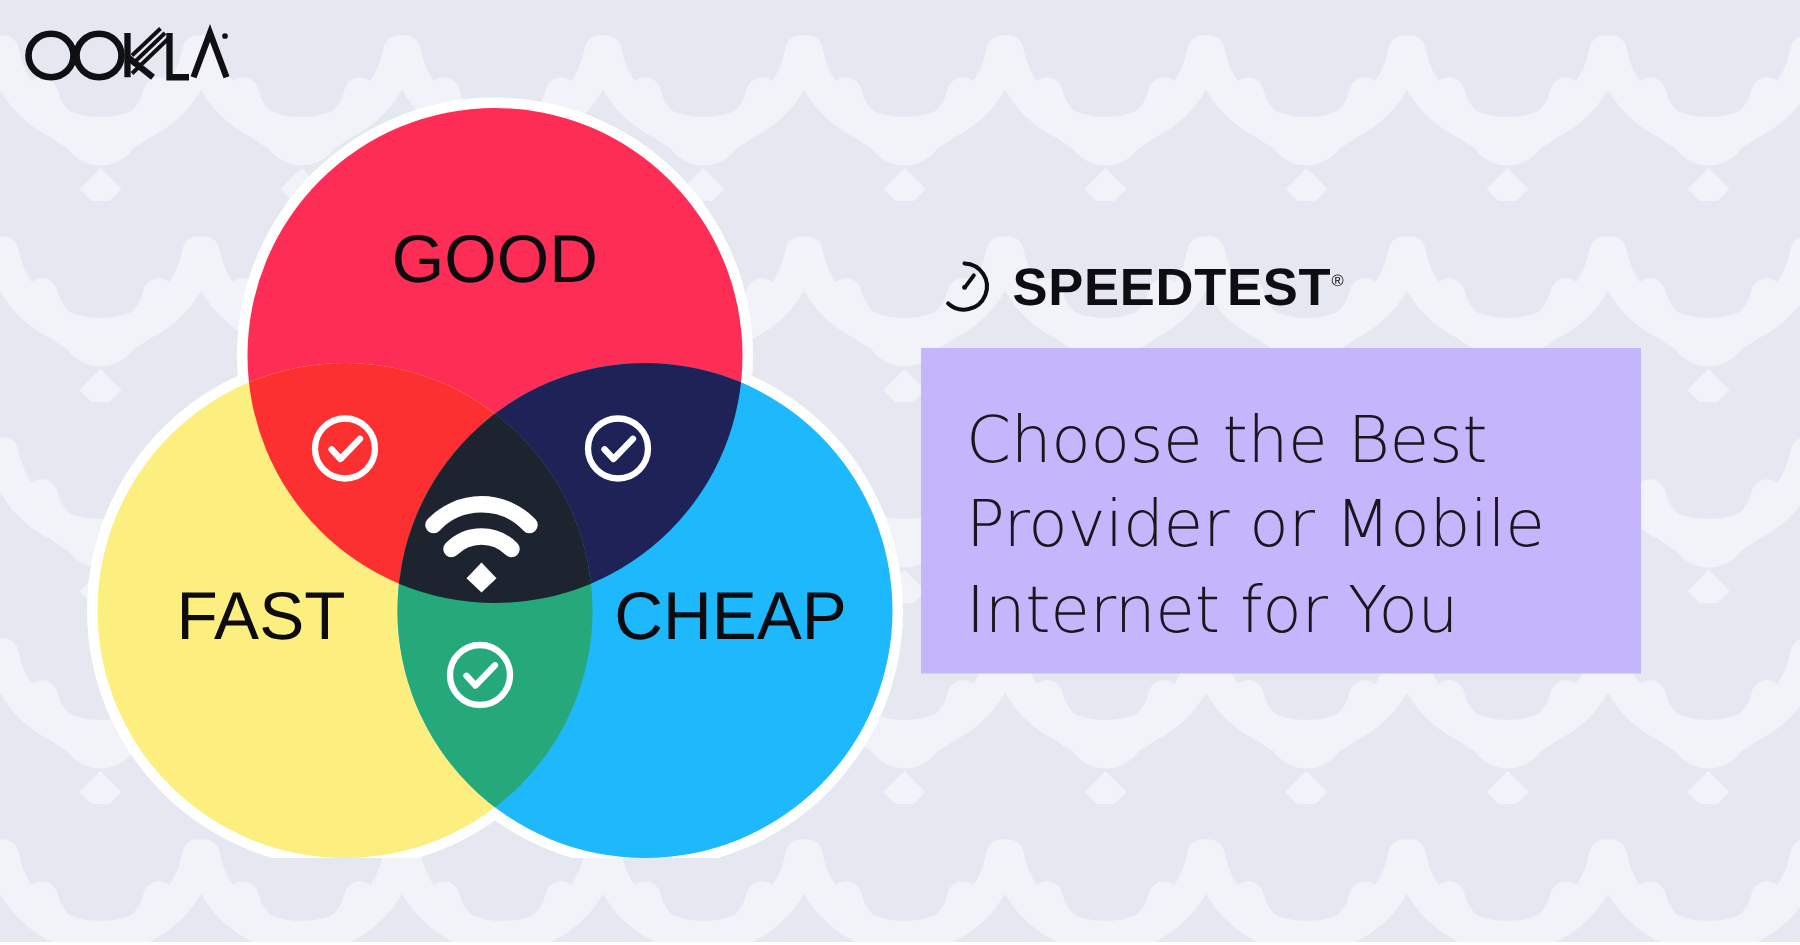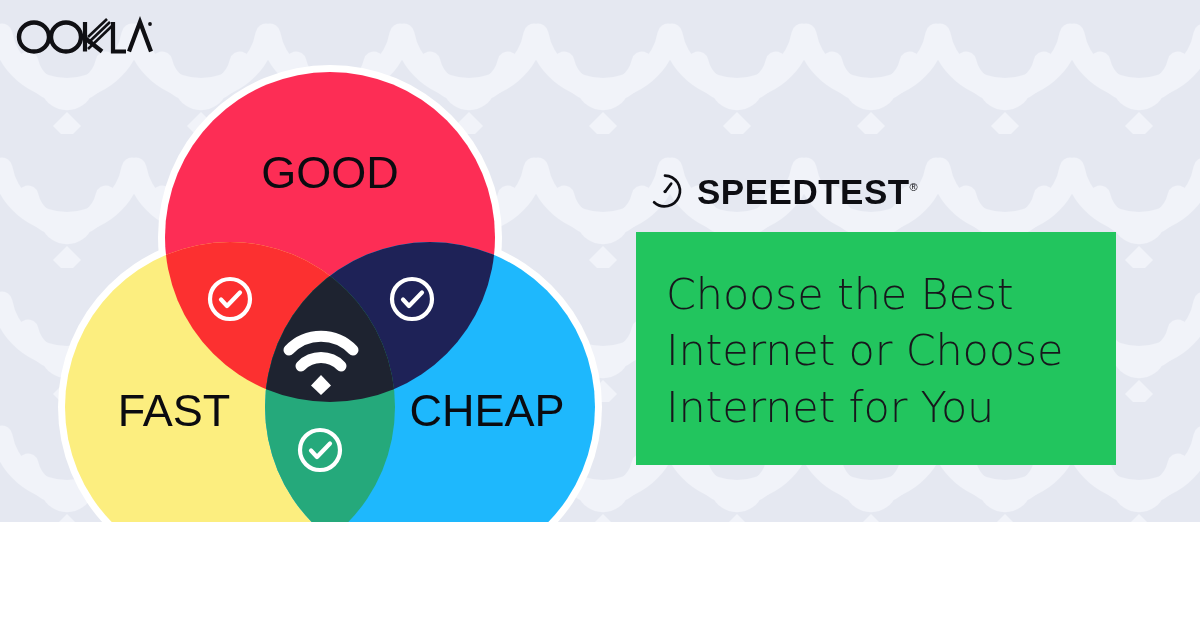--- a/index.html
+++ b/index.html
@@ -5,21 +5,21 @@
   * { margin:0; padding:0; box-sizing:border-box; }
 
   html, body {
     width:1200px; height:630px;
     overflow:hidden;
     font-family:"Liberation Sans", sans-serif;
   }
 
   #stage {
     position:relative;
-    width:1200px; height:522px;
+    width:1200px; height:628px;
     background:#e5e8f1;
     overflow:hidden;
   }
 
   
   #bg-pattern {
     position:absolute; inset:0;
     z-index:0;
   }
 
@@ -34,21 +34,21 @@
   #venn {
     position:absolute;
     left:55px; top:62px;
     width:550px; height:510px;
     z-index:4;
   }
 
   
   #right-col {
     position:absolute;
-    left:636px; top:168px;
+    left:614px; top:168px;
     width:485px;
     z-index:5;
   }
 
   #speedtest-logo {
     display:flex;
     align-items:center;
     gap:13px;
     height:46px;
     margin-left:10px;
@@ -66,22 +66,22 @@
   #speedtest-reg {
     font-size:11px;
     vertical-align:super;
     font-weight:normal;
     letter-spacing:0;
   }
 
   #headline-box {
     margin-top:18px;
     width:480px;
-    background:#22c55e;
-    padding:34px 30px 30px 30px;
+    background:#c4b5fd;
+    padding:34px 30px 14px 30px;
   }
 
   #headline {
     font-family:"DejaVu Sans", sans-serif;
     font-weight:300;
     font-size:43px;
     line-height:1.31;
     color:#17171c;
     letter-spacing:-0.2px;
   }
@@ -217,20 +217,20 @@
         <circle cx="19" cy="19.6" r="1.6" fill="#0d0d12"></circle>
       </svg>
       <div id="speedtest-wordmark">
         <span>SPEEDTEST</span><span id="speedtest-reg">®</span>
       </div>
     </div>
 
     <div id="headline-box">
       <div id="headline">
         <div>Choose the Best</div>
-        <div>Internet or Choose</div>
+        <div>Provider or Mobile</div>
         <div>Internet for You</div>
       </div>
     </div>
 
   </div>
 
 </div>
 
 </body></html>

